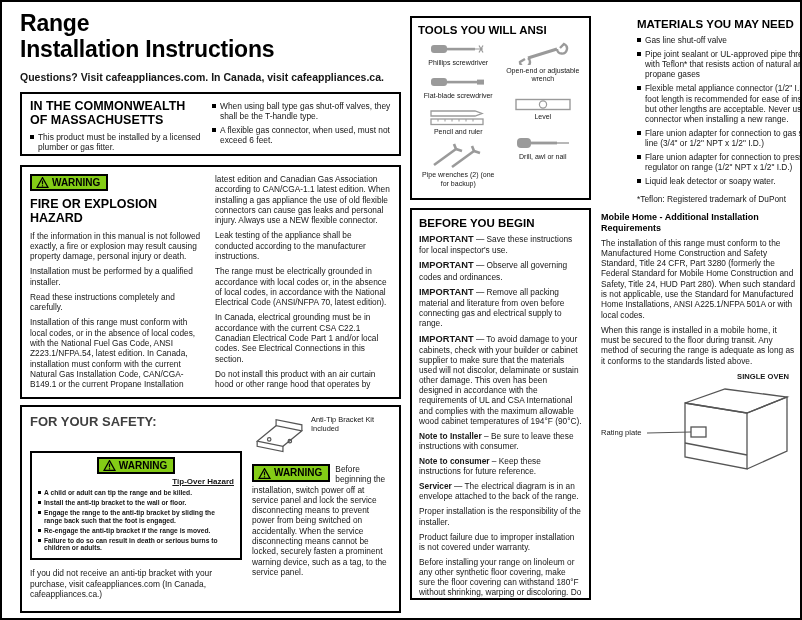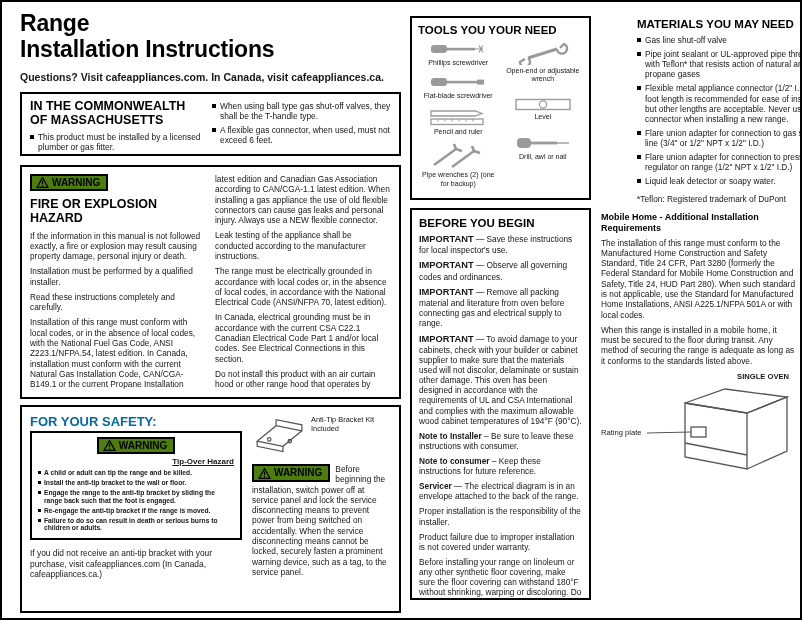--- a/index.html
+++ b/index.html
@@ -21,34 +21,34 @@
   .mass-left { width:172px; flex:none; }
   .mass-right { flex:1; padding-top:1px; }
 
   
   .blt { display:flex; gap:4px; font-size:8.4px; line-height:1.22; margin-bottom:3px; }
   .sq { flex:none; width:4px; height:4px; background:#000; margin-top:3px; }
   .mass-left .blt { margin-top:4px; }
 
   
   .warn-label { display:inline-flex; align-items:center; gap:3px; border:2px solid #000;
-                padding:1px 6px 1px 4px; font-weight:bold; font-size:10px; color:#000; background:#4d7c0f; }
+                padding:1px 6px 1px 4px; font-weight:bold; font-size:10px; color:#000; background:#84cc16; }
   .warn-label.float { float:left; margin:0 5px 2px 0; }
 
   
   .fire { left:18px; top:163px; width:381px; height:234px; padding:7px 8px; display:flex; gap:9px; }
   .fire .col { flex:1; overflow:hidden; }
   .fire h2 { font-size:12.5px; line-height:1.1; margin:6px 0 5px; color:#000; }
   .fire p, .safety p { font-size:8.3px; line-height:1.24; margin-bottom:5px; }
 
   
   .safety { left:18px; top:403px; width:381px; height:208px; padding:7px 8px; display:flex; gap:10px; }
   .s-left { width:212px; flex:none; }
   .s-right { flex:1; position:relative; }
-  .safety h2 { font-size:13px; margin-bottom:2px; color:#0369a1; }
+  .safety h2 { font-size:13px; margin-bottom:22px; color:#404040; }
   .tipbox { border:2px solid #000; padding:4px 6px; }
   .tipbox .warn-wrap { text-align:center; margin-bottom:2px; }
   .tip-title { display:block; text-align:right; font-size:8px; font-weight:bold; text-decoration:underline; margin-bottom:3px; }
   .tip-blt { display:flex; gap:3px; font-size:6.7px; font-weight:bold; line-height:1.18; margin-bottom:2px; }
   .tip-blt .sq { width:3px; height:3px; margin-top:2px; }
   .s-left .after { margin-top:8px; font-size:8.4px; }
   .kit-row { display:flex; align-items:flex-start; gap:4px; margin-bottom:6px; }
   .kit-label { font-size:7.4px; line-height:1.2; padding-top:2px; }
   .power { font-size:8.3px; line-height:1.24; }
 
@@ -200,21 +200,21 @@
               <rect x="9" y="13.5" width="2" height="2" fill="#000"></rect>
             </svg>
           <span>WARNING</span>
         </span>
         <span>Before beginning the installation, switch power off at service panel and lock the service disconnecting means to prevent power from being switched on accidentally. When the service disconnecting means cannot be locked, securely fasten a prominent warning device, such as a tag, to the service panel.</span>
       </p>
     </div>
   </section>
 
   <section class="abs box tools">
-    <h2>TOOLS YOU YOUR NEED</h2>
+    <h2>TOOLS YOU WILL ANSI</h2>
     <div class="tools-grid">
       <div class="tcol">
         <div class="tool">
           <svg width="56" height="16" viewBox="0 0 56 16">
             <rect x="1" y="4" width="16" height="8" rx="3" fill="#9a9a9a"></rect>
             <rect x="17" y="6.8" width="28" height="2.6" fill="#9a9a9a"></rect>
             <path d="M45 8 h8 M49 4.5 l4 7 M49 11.5 l4 -7" stroke="#9a9a9a" stroke-width="1.2" fill="none"></path>
           </svg>
           <span class="cap">Phillips screwdriver</span>
         </div>

